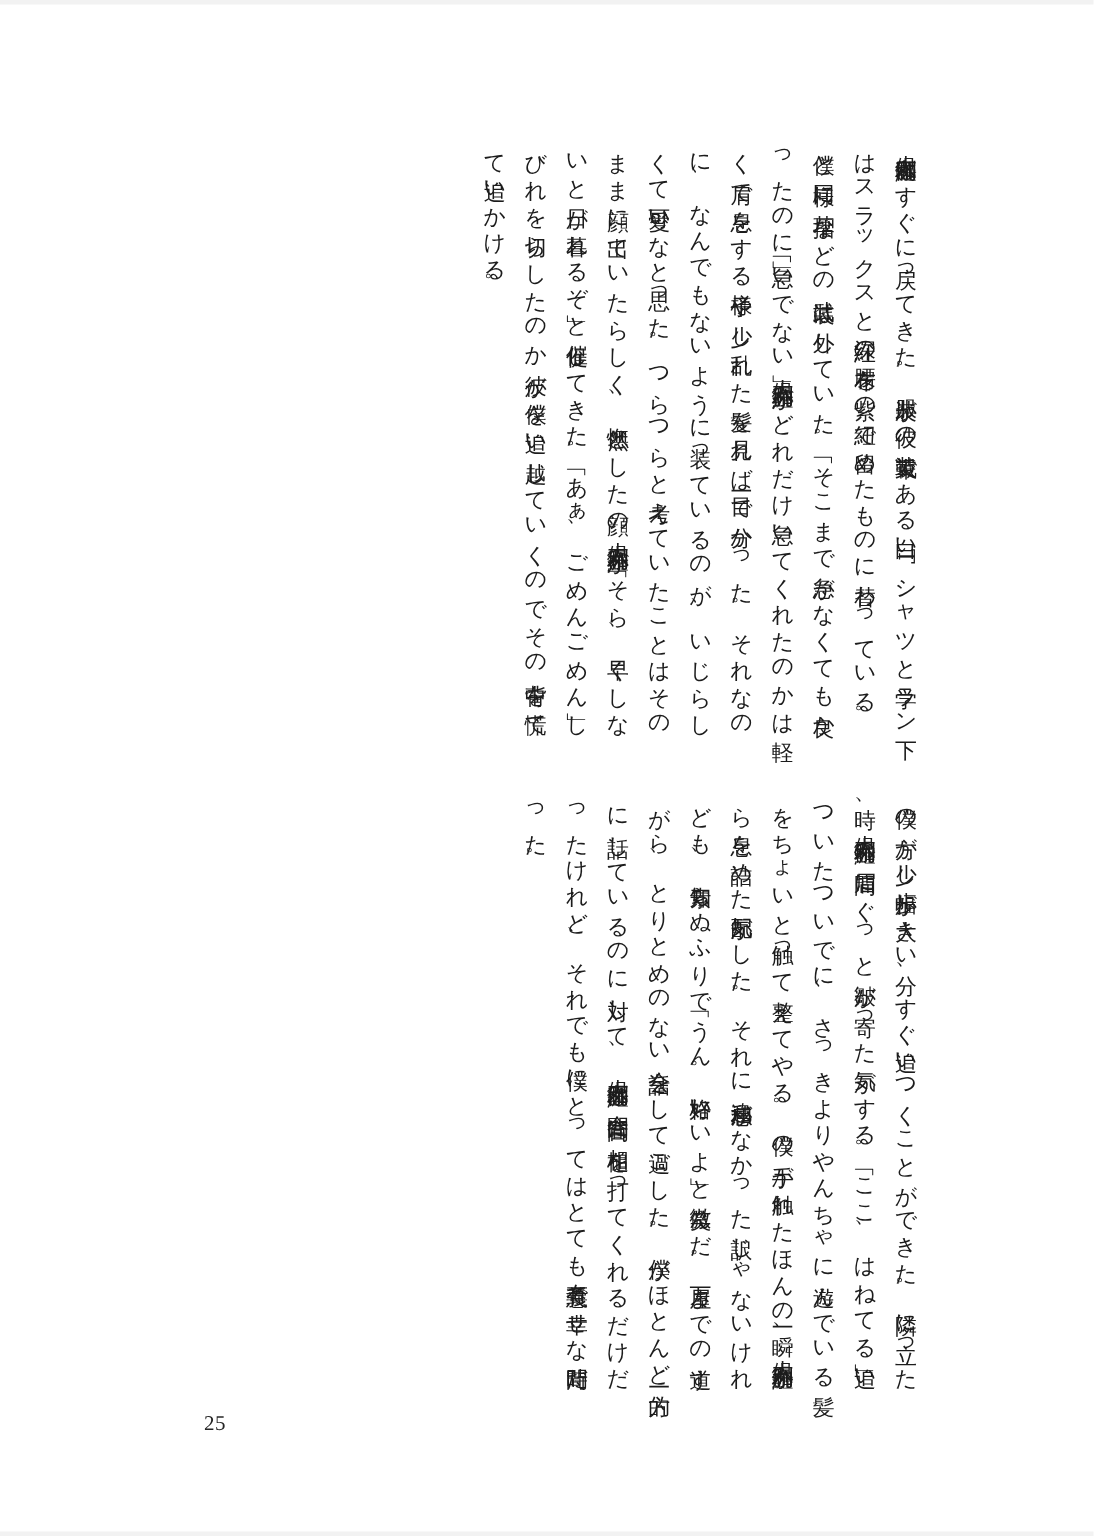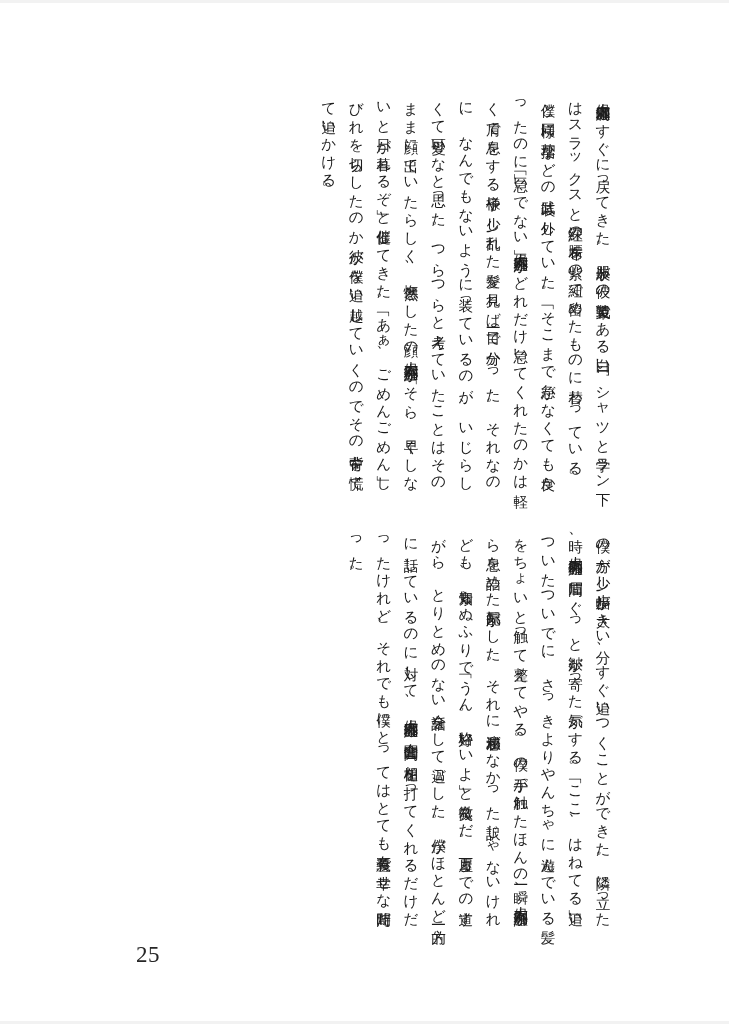--- a/index.html
+++ b/index.html
@@ -71,21 +71,21 @@
     margin: 0;
     text-indent: 0;
   }
 
   
   .folio {
     position: absolute;
     left: 136px;
     top: 942px;
     font-family: "Liberation Serif", "DejaVu Serif", serif;
-    font-size: 23px;
+    font-size: 14px;
     letter-spacing: 0.02em;
     color: #262626;
   }
 </style>
 </head>
 <body>
 
 <div class="page">
 
   <div class="scan-edge-top"></div>

